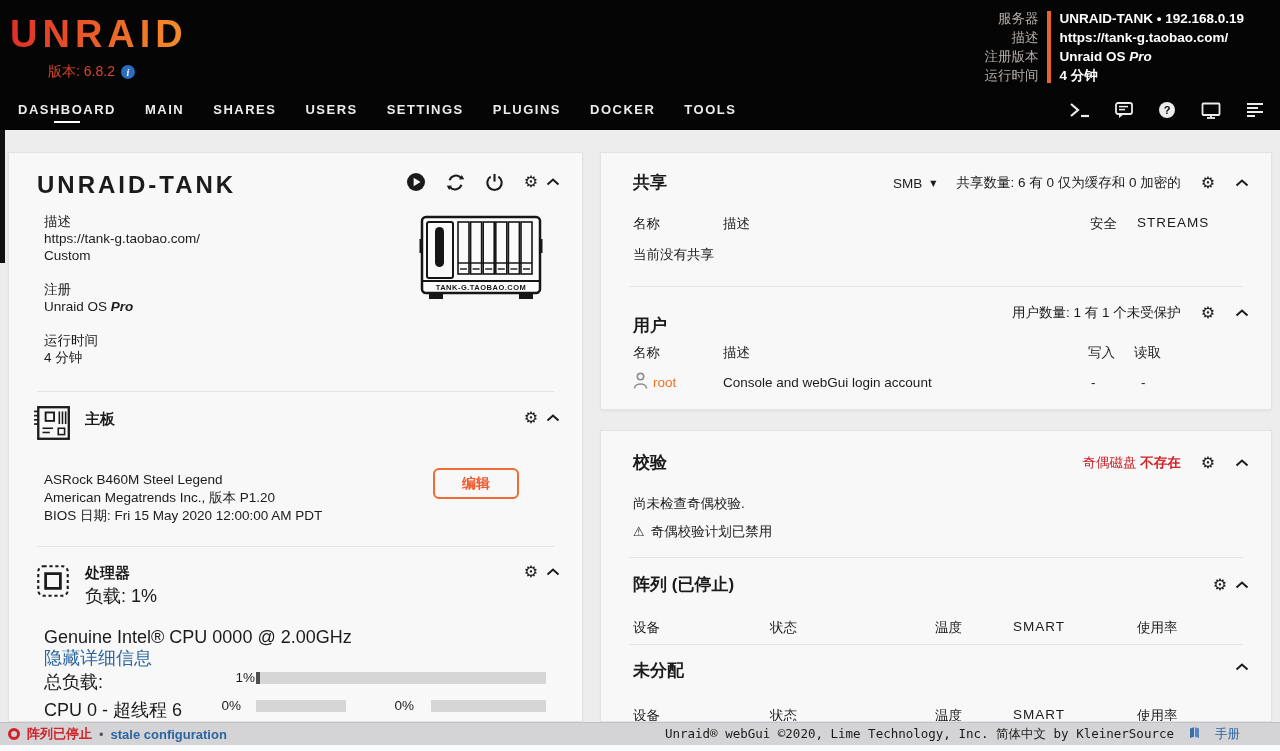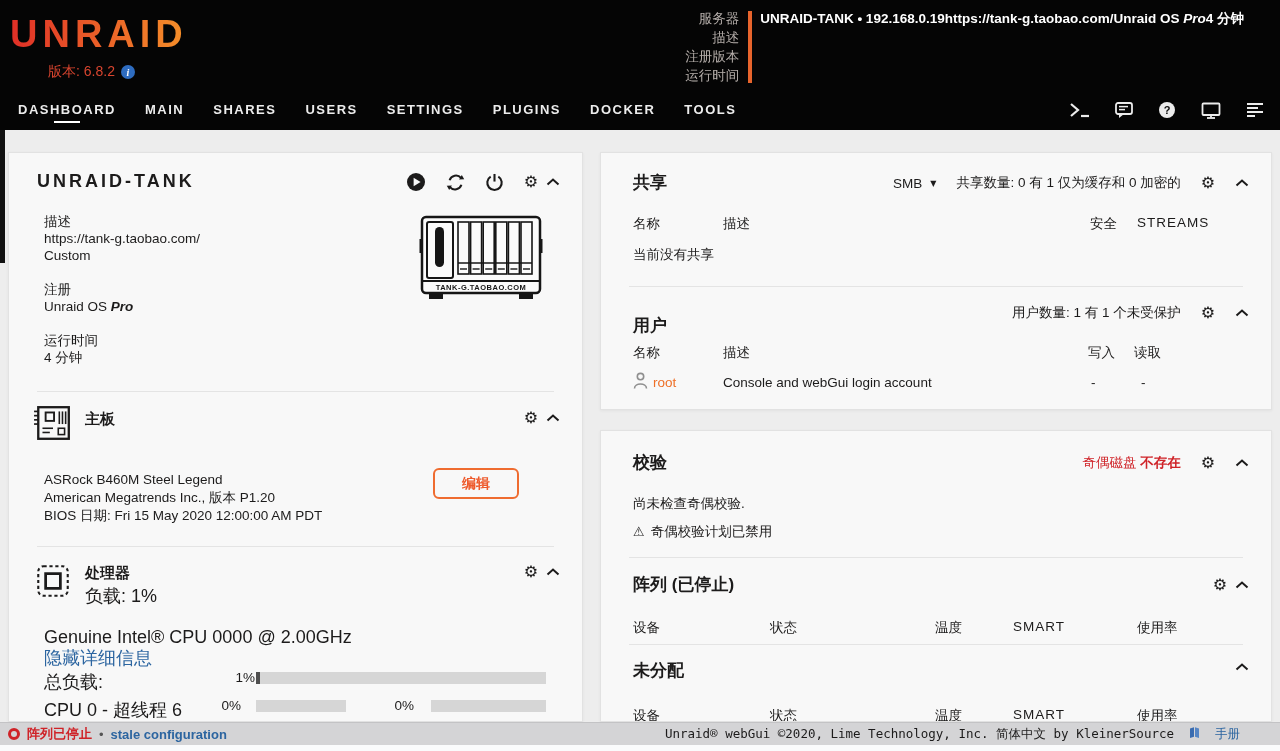--- a/index.html
+++ b/index.html
@@ -13,21 +13,21 @@
           background:linear-gradient(90deg,#e02f27,#f59029);
           -webkit-background-clip:text; background-clip:text; color:transparent; }
   .version { position:absolute; left:48px; top:63px; font-size:14px; color:#d8452f;
              display:flex; align-items:center; gap:6px; }
   .info-badge { display:inline-flex; width:14px; height:14px; border-radius:50%; background:#2e6cc0;
                 color:#fff; font-size:10px; font-weight:bold; align-items:center; justify-content:center;
                 font-family:"Liberation Serif",serif; font-style:italic; }
   .server-info { position:absolute; right:36px; top:9px; display:flex; align-items:stretch; }
   .si-labels { display:flex; flex-direction:column; text-align:right; color:#b5aeaa; font-size:13.5px; line-height:19px; }
   .si-bar { width:4px; background:#e8642c; margin:2px 8px 2px 9px; }
-  .si-values { display:flex; flex-direction:row; color:#ffffff; font-weight:bold; font-size:13.5px; line-height:19px; }
+  .si-values { display:flex; flex-direction:column; color:#ffffff; font-weight:bold; font-size:13.5px; line-height:19px; }
   .si-values .em { font-style:italic; }
   .navbar { position:absolute; left:18px; bottom:7px; display:flex; gap:29px; }
   .nav-item { color:#ececec; font-size:13px; font-weight:bold; letter-spacing:1.5px;
               text-decoration:none; cursor:pointer; }
   .nav-item.active::after { content:""; display:block; width:26px; height:2px; background:#fff; margin:4px auto 0; }
   .nav-icons { position:absolute; right:16px; top:101px; display:flex; gap:25px; align-items:center; }
   .nav-icons span { display:inline-flex; cursor:pointer; }
 
   
   .panel { position:absolute; background:#f8f8f8; border:1px solid #e2e2e2;
@@ -150,21 +150,21 @@
           <line x1="1" y1="10" x2="17" y2="10" stroke="#ececec" stroke-width="2"></line>
           <line x1="1" y1="14" x2="9" y2="14" stroke="#ececec" stroke-width="2"></line>
         </svg>
     </span>
   </div>
 </div>
 
 <div id="edge-artifact"></div>
 
 <div class="panel" id="panel-left">
-  <div class="sec-title" style="left:28px; top:18px; font-size:18px; letter-spacing:3px;">UNRAID-TANK</div>
+  <div class="sec-title" style="left:28px; top:18px; font-size:24px; letter-spacing:3px;">UNRAID-TANK</div>
 
   <div class="sec-controls" style="top:19px; right:22px;">
     <span class="ctl">
       <svg width="20" height="20" viewBox="0 0 20 20">
           <circle cx="10" cy="10" r="9" fill="#1c1b1b"></circle>
           <polygon points="7.6,5.8 14.6,10 7.6,14.2" fill="#f8f8f8"></polygon>
         </svg>
     </span>
     <span class="ctl">
       <svg width="19" height="19" viewBox="0 0 20 20">
@@ -303,21 +303,21 @@
   <div class="pbar" style="left:422px; top:547px; width:115px;"></div>
 </div>
 
 <div class="panel" id="panel-shares">
   <div class="sec-title" style="left:32px; top:18px;">共享</div>
   <div class="sec-controls" style="top:21px; right:22px;">
     <span class="proto">
       <span>SMB</span>
       <span class="caret">▼</span>
     </span>
-    <span class="summary-txt">共享数量: 0 有 1 仅为缓存和 0 加密的</span>
+    <span class="summary-txt">共享数量: 6 有 0 仅为缓存和 0 加密的</span>
     <span class="gear">⚙</span>
     <span class="chev">
       <svg width="14" height="8" viewBox="0 0 14 8">
           <polyline points="1.5,6.5 7,1.5 12.5,6.5" fill="none" stroke="#1c1b1b" stroke-width="2"></polyline>
         </svg>
     </span>
   </div>
   <div class="tbl-hdr" style="left:32px; top:62px;">名称</div>
   <div class="tbl-hdr" style="left:122px; top:62px;">描述</div>
   <div class="tbl-hdr" style="left:489px; top:62px;">安全</div>

